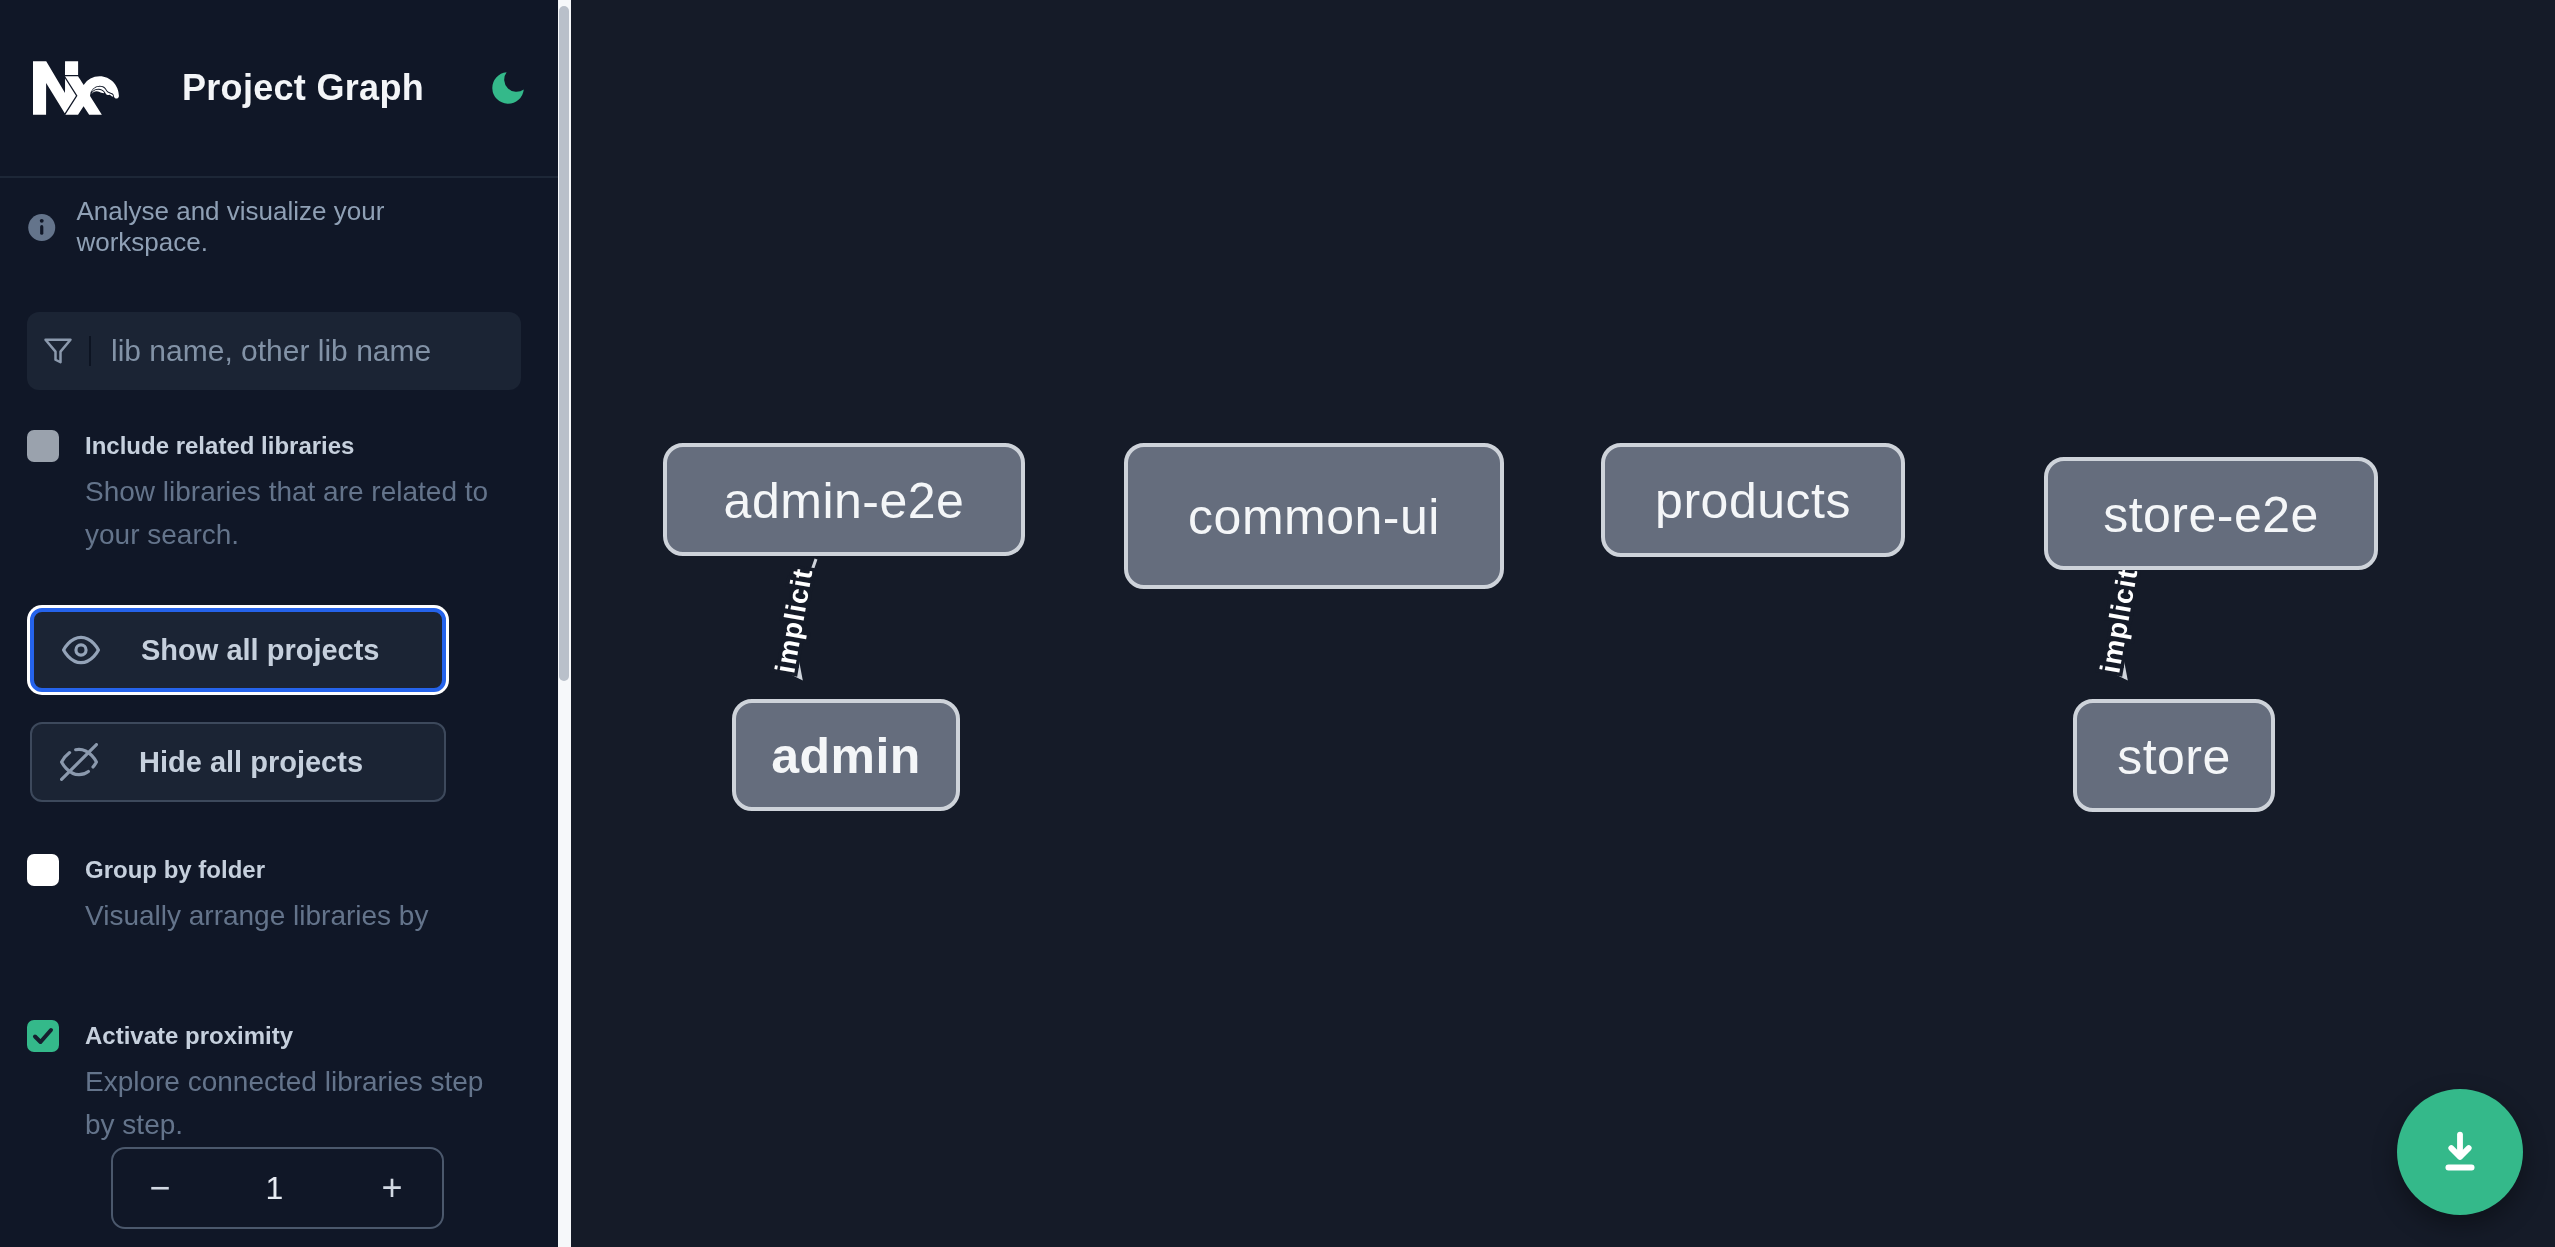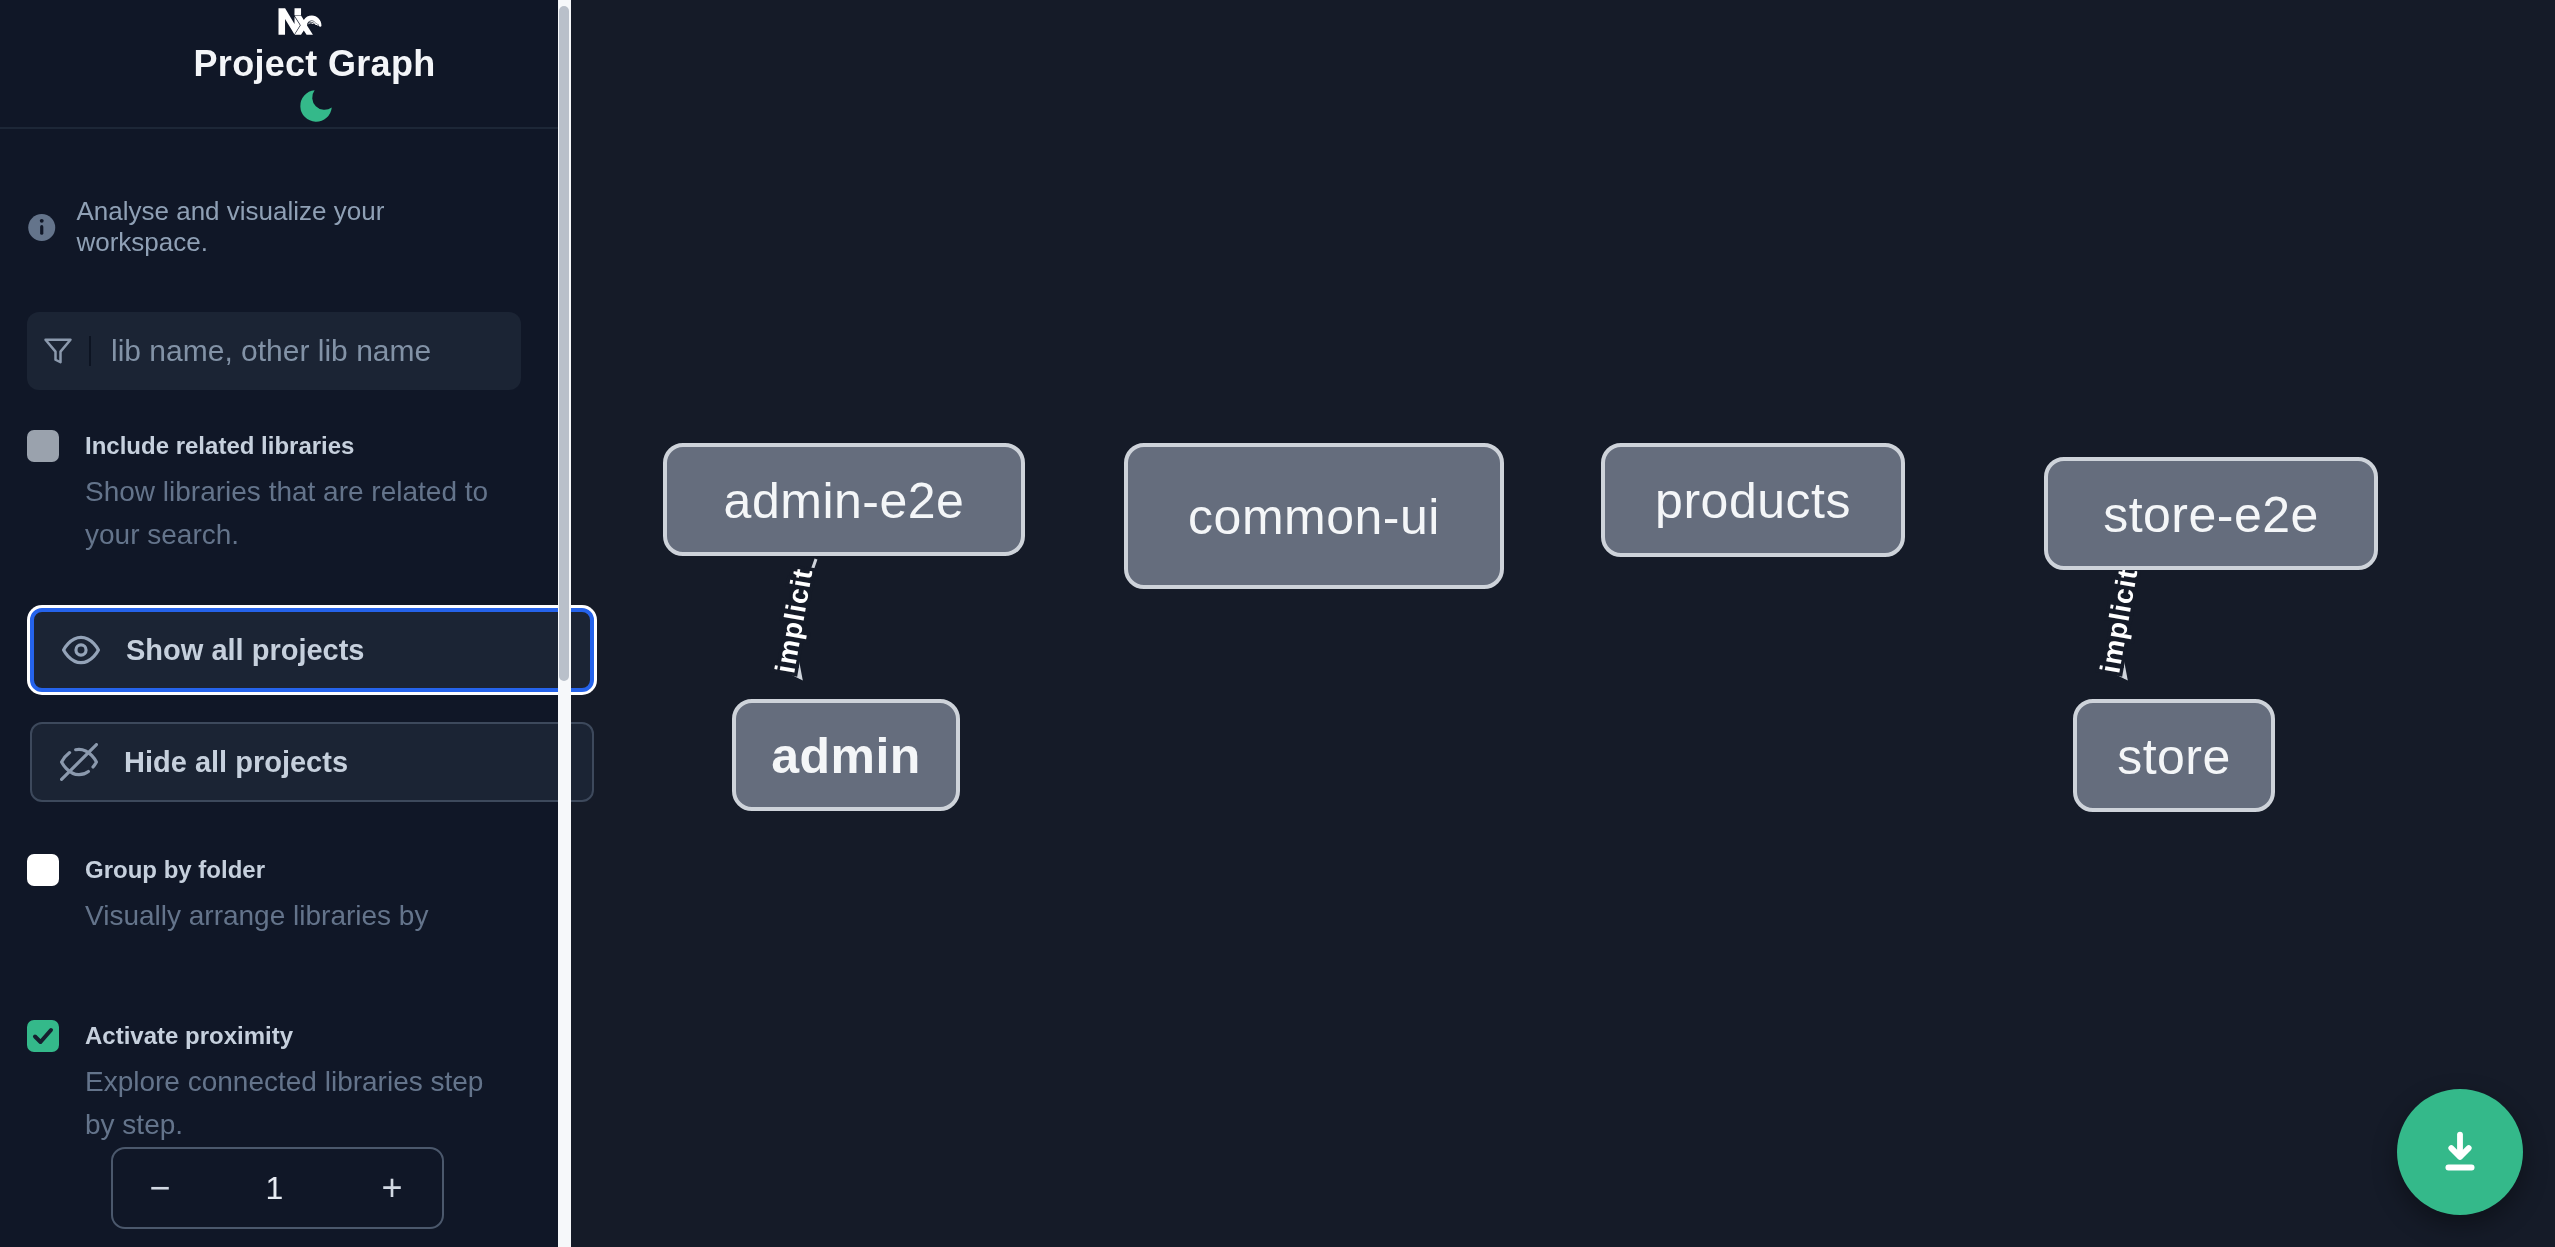--- a/index.html
+++ b/index.html
@@ -45,24 +45,23 @@
     letter-spacing:1px;
     text-anchor:middle;dominant-baseline:middle;
   }
 
   
   .sidebar{
     position:absolute;left:0;top:0;width:571px;height:1247px;
     background:var(--sidebar-bg);
   }
   .sb-header{
-    position:absolute;top:0;left:0;right:0;height:129px;
+    position:absolute;top:0;left:0;right:0;height:178px;
     display:flex;align-items:center;
     border-bottom:2px solid #1d2737;
-    flex-direction:column;
   }
   .nx-logo{margin-left:28px;width:96px;height:86px;}
   .app-title{
     margin-left:58px;font-size:36px;font-weight:600;color:#f3f5f8;
     letter-spacing:0.3px;
   }
   .theme-btn{
     margin-left:60px;background:none;border:none;cursor:pointer;
     width:48px;height:48px;display:flex;align-items:center;justify-content:center;
   }
@@ -100,23 +99,23 @@
     display:flex;align-items:center;justify-content:center;cursor:pointer;
   }
   .cbx.muted{background:#9aa2ad;}
   .cbx.white{background:#ffffff;}
   .cbx.green{background:var(--accent);}
   .opt-label{font-size:24px;font-weight:600;color:var(--label);line-height:36px;cursor:pointer;}
   .opt-desc{font-size:28px;color:var(--muted);line-height:43px;margin-top:6px;}
   .opt-desc span{display:block;}
 
   .action-btn{
-    position:absolute;left:30px;width:564px;
+    position:absolute;left:30px;width:416px;
     background:var(--panel-bg);
-    display:flex;align-items:center;gap:26px;
+    display:flex;align-items:center;gap:41px;
     font-family:"Liberation Sans", sans-serif;
     font-size:29px;font-weight:600;color:var(--label);
     border-radius:12px;cursor:pointer;padding-left:28px;
   }
   .btn-show{top:608px;height:84px;border:4px solid var(--focus-blue);
     box-shadow:0 0 0 3px #ffffff;}
   .btn-hide{top:722px;height:80px;border:2px solid #3d495c;}
 
   .stepper{
     position:absolute;top:1147px;left:111px;width:333px;height:82px;

